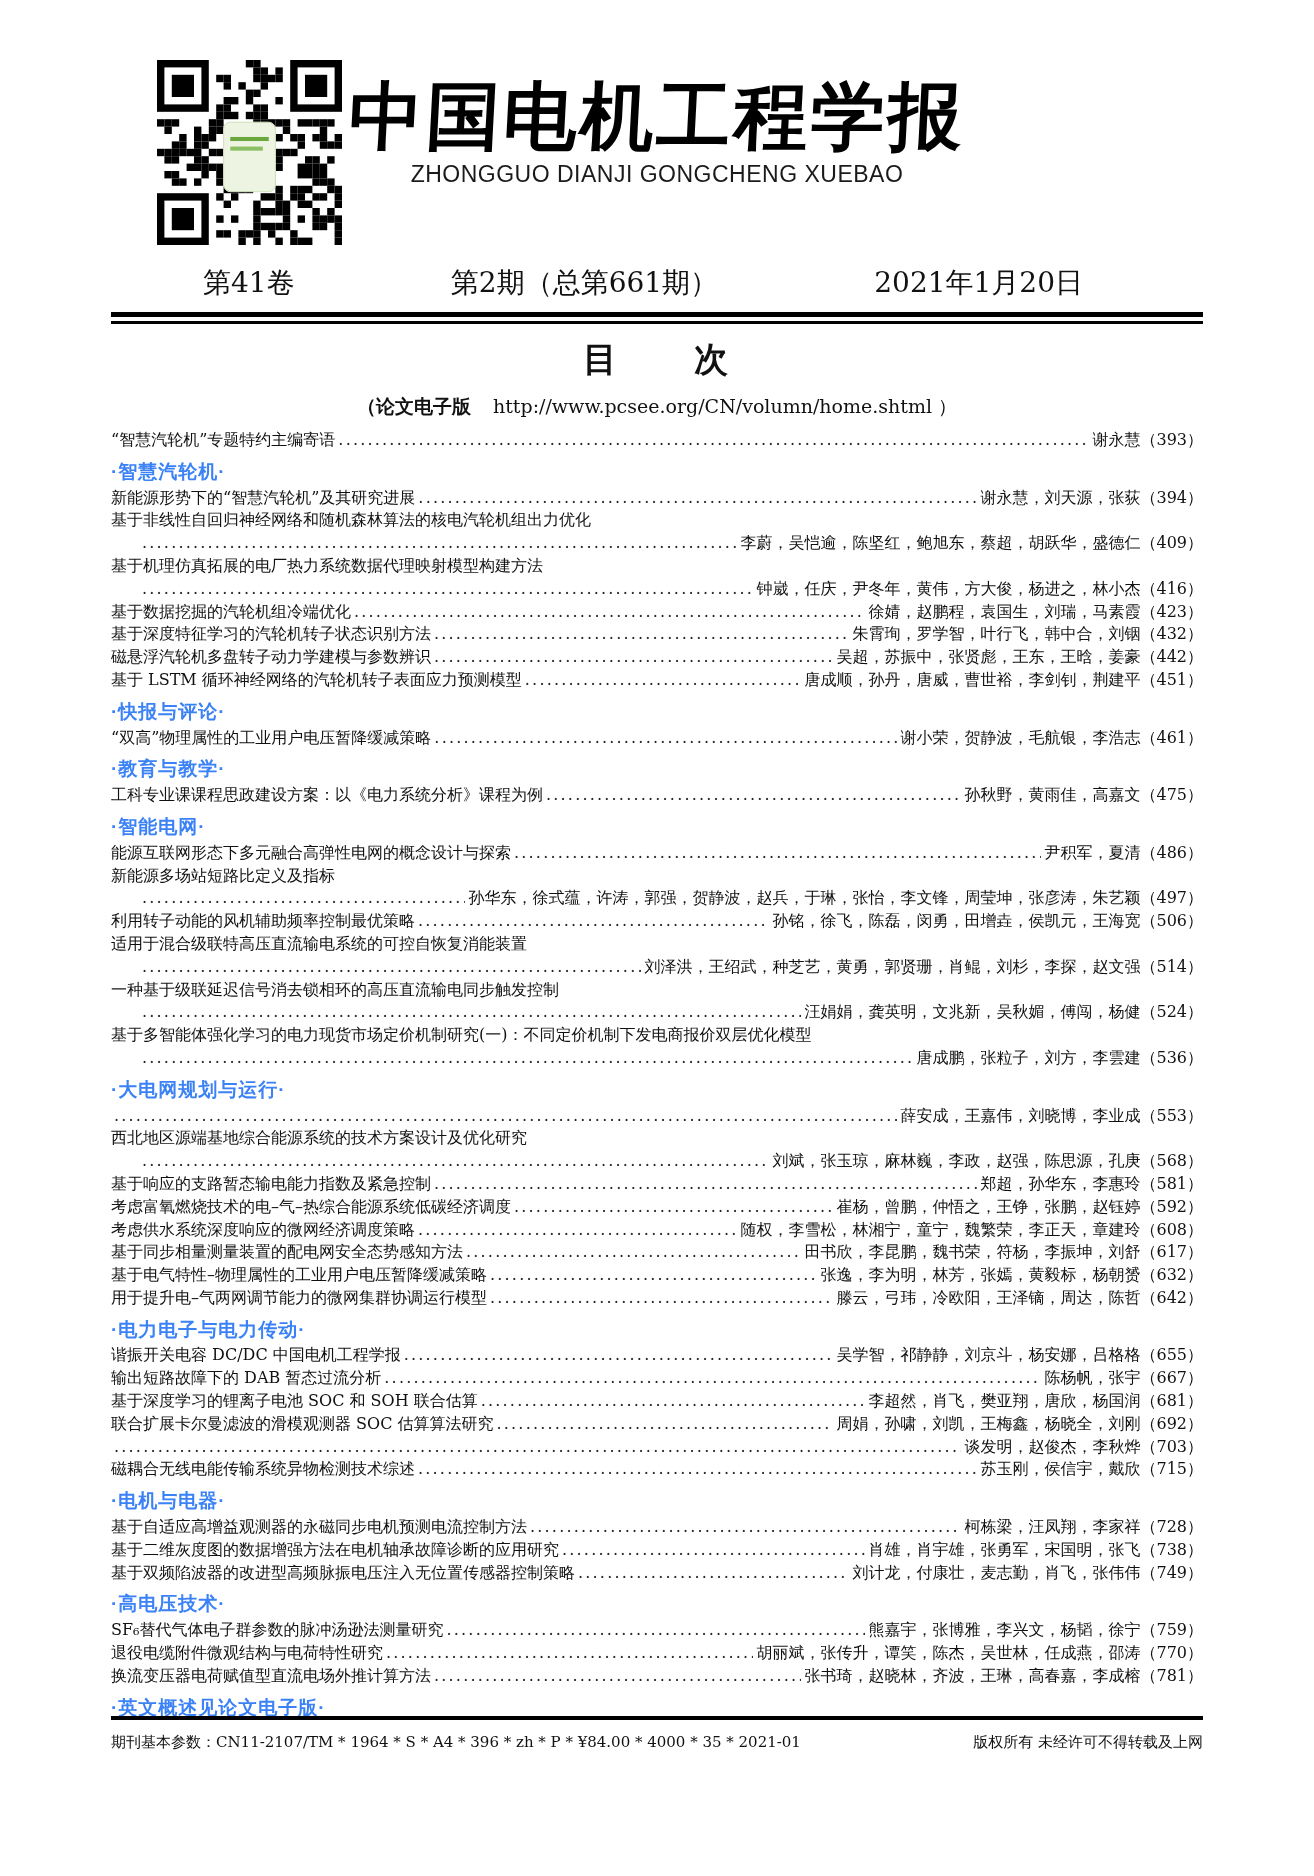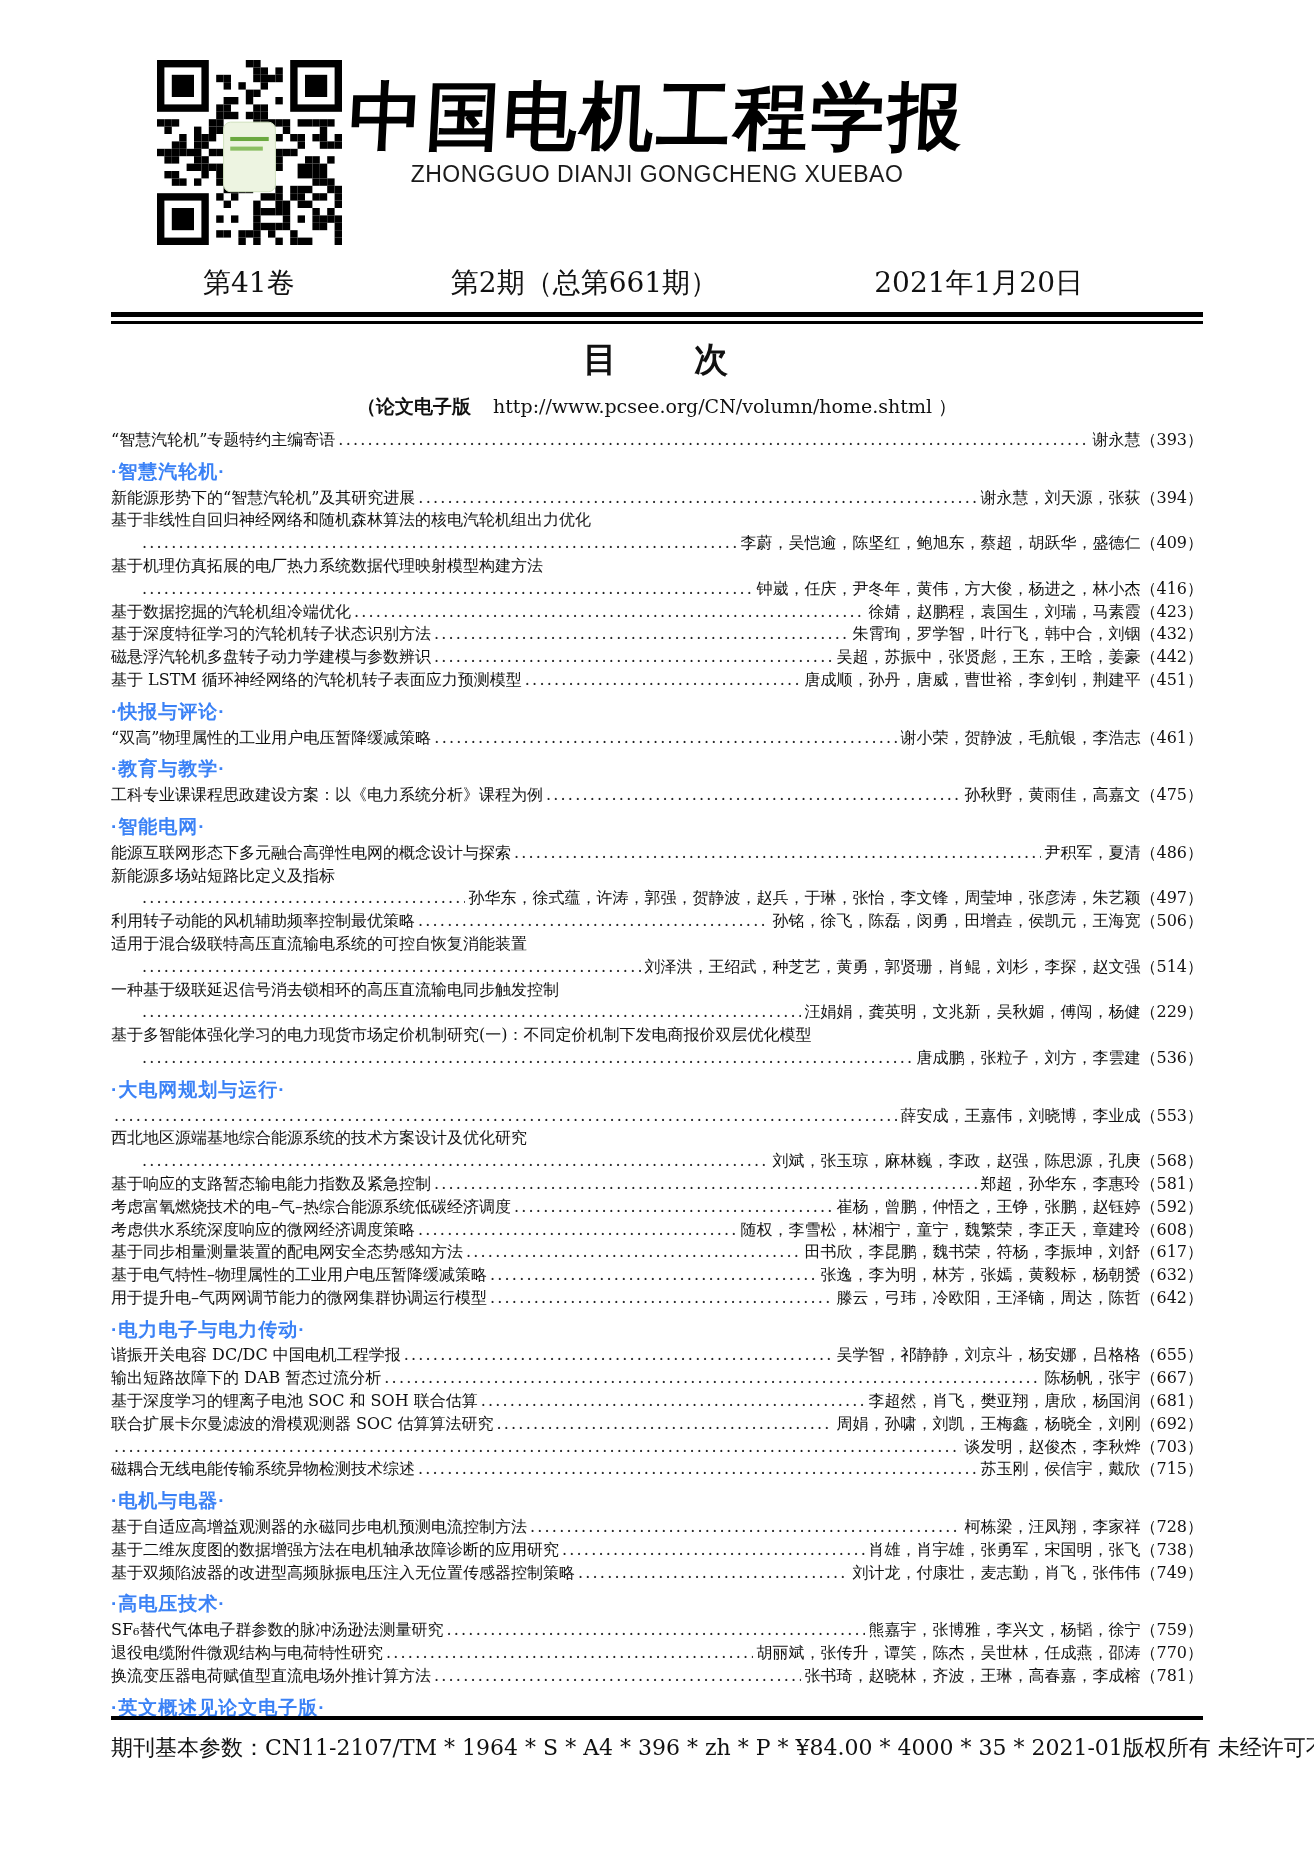--- a/index.html
+++ b/index.html
@@ -56,21 +56,21 @@
   .p{flex:0 0 auto;}
   .section{
     font-family:"Liberation Sans","DejaVu Sans",sans-serif;
     font-weight:bold;font-size:19px;line-height:22.8px;
     margin:9px 0 3px;letter-spacing:1px;color:#3b82f6;
   }
 
   
   .footer-area{position:absolute;left:111px;width:1092px;top:1716px;}
   .rule-footer{border-top:4px solid #000;}
-  .footer-line{display:flex;justify-content:space-between;align-items:baseline;font-size:22px;margin-top:13px;white-space:nowrap;}
+  .footer-line{display:flex;justify-content:space-between;align-items:baseline;font-size:15px;margin-top:13px;white-space:nowrap;}
 </style>
 </head>
 <body>
 
 <div class="page">
 
   <header>
     <div class="qr">
       <svg width="185" height="185" viewBox="0 0 185 185">
           <rect x="0" y="0" width="51.800000000000004" height="51.800000000000004" fill="#000"></rect>
@@ -390,21 +390,21 @@
           <span class="leader"></span>
           <span class="a">刘泽洪，王绍武，种芝艺，黄勇，郭贤珊，肖鲲，刘杉，李探，赵文强</span>
           <span class="p">（514）</span>
         </div>
         <div class="row">
           <span class="t">一种基于级联延迟信号消去锁相环的高压直流输电同步触发控制</span>
         </div>
         <div class="row cont">
           <span class="leader"></span>
           <span class="a">汪娟娟，龚英明，文兆新，吴秋媚，傅闯，杨健</span>
-          <span class="p">（229）</span>
+          <span class="p">（524）</span>
         </div>
         <div class="row">
           <span class="t">基于多智能体强化学习的电力现货市场定价机制研究(一)：不同定价机制下发电商报价双层优化模型</span>
         </div>
         <div class="row cont">
           <span class="leader"></span>
           <span class="a">唐成鹏，张粒子，刘方，李雲建</span>
           <span class="p">（536）</span>
         </div>
         <div class="section">·大电网规划与运行·</div>

